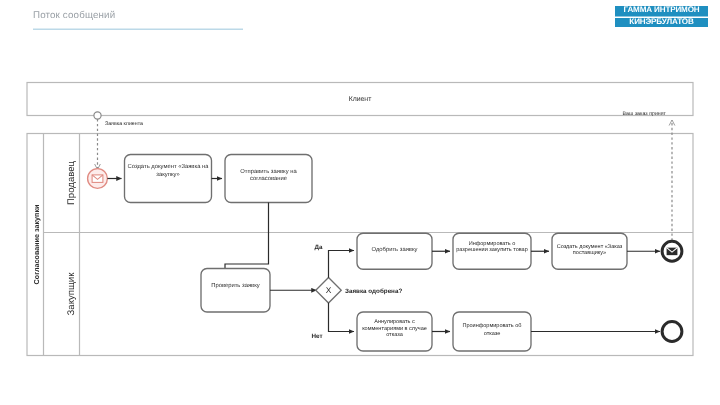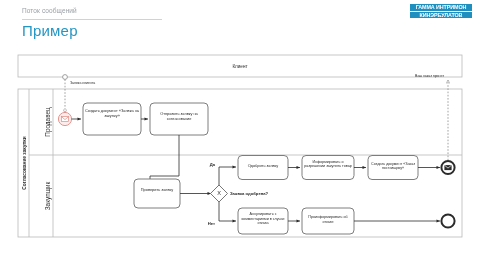--- a/index.html
+++ b/index.html
@@ -83,21 +83,20 @@
     fill: #2b2b2b;
   }
 </style>
 </head>
 <body>
 
 <div id="slide">
 
   <div id="eyebrow">Поток сообщений</div>
   <div id="eyebrow-rule"></div>
-  <div id="title">Пример</div>
 
   <div id="logo">
     <div class="logo-line">ГАММА ИНТРИМОН</div>
     <div class="logo-line second">КИНЭРБУЛАТОВ</div>
   </div>
 
   <div id="diagram">
     <svg width="480" height="270" viewBox="0 0 480 270" xmlns="http://www.w3.org/2000/svg">
       <defs>
         <marker id="arrow" markerWidth="5" markerHeight="5" refX="4.4" refY="2" orient="auto">

